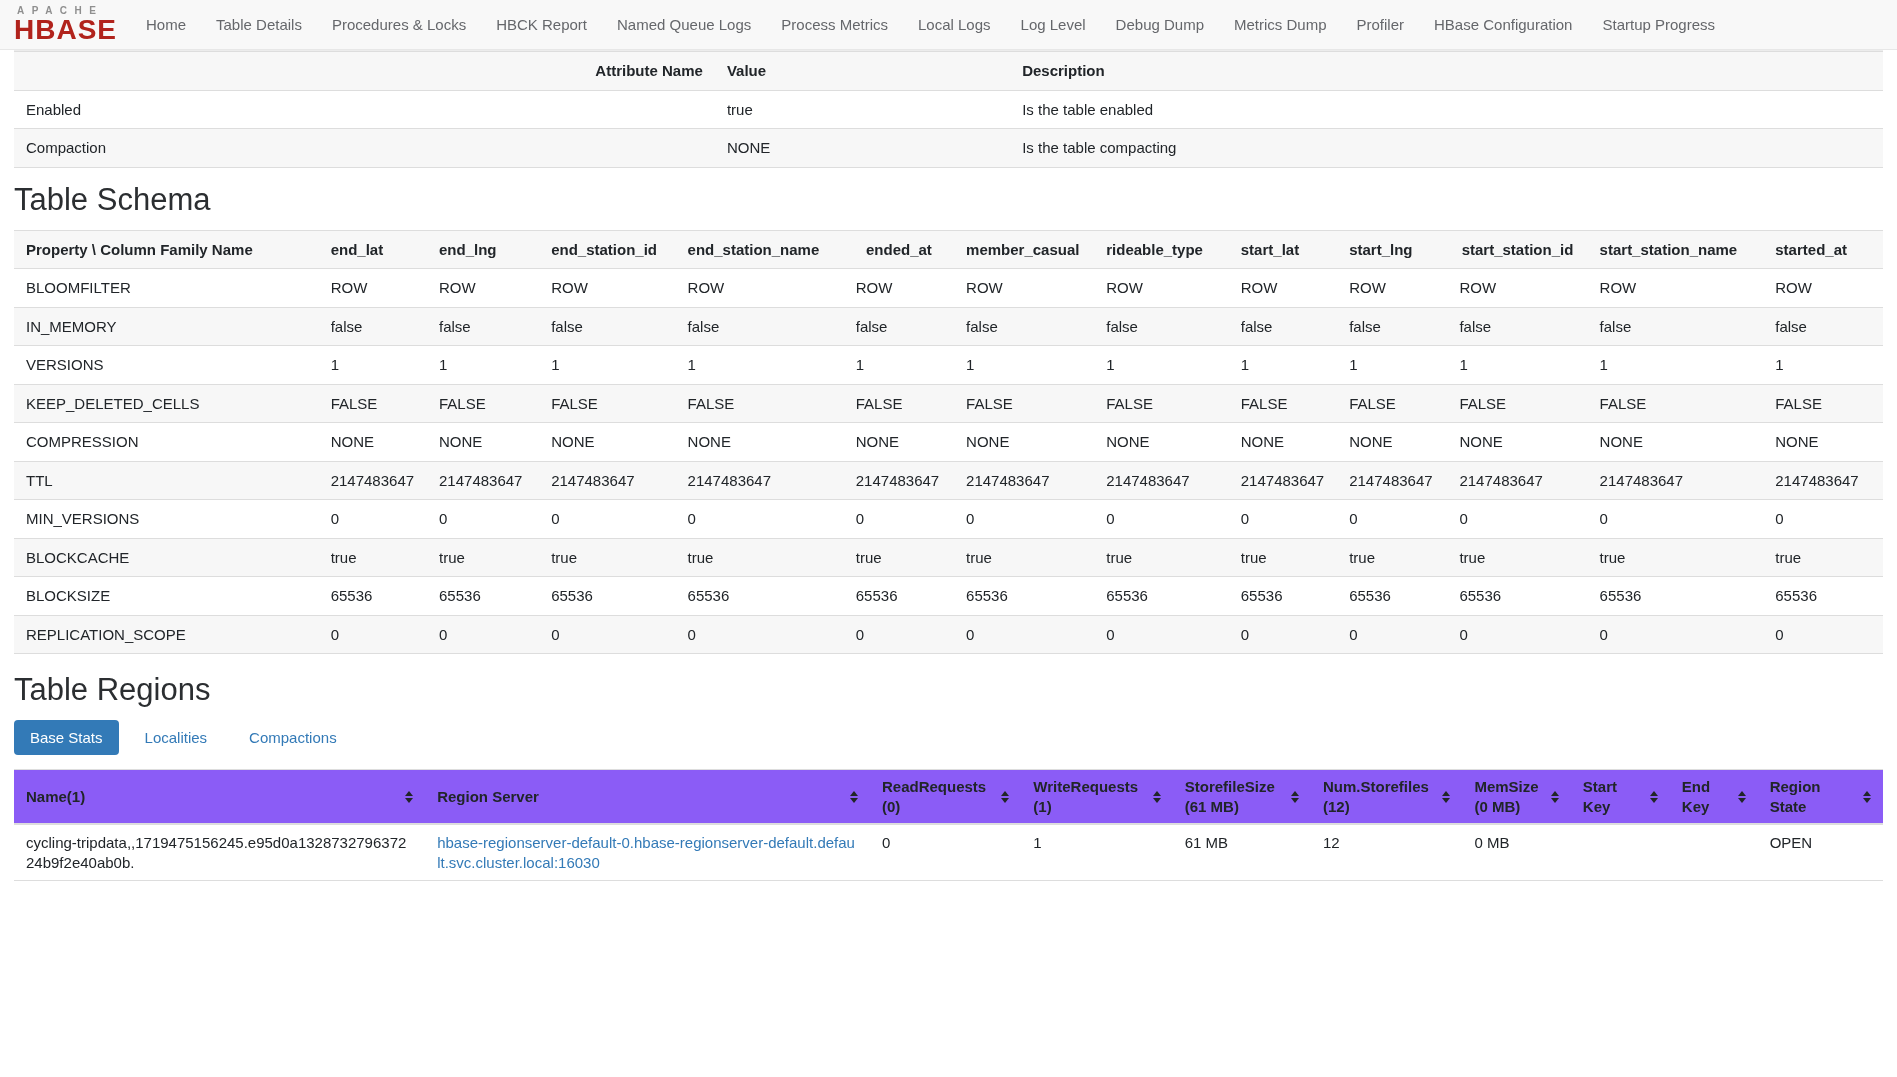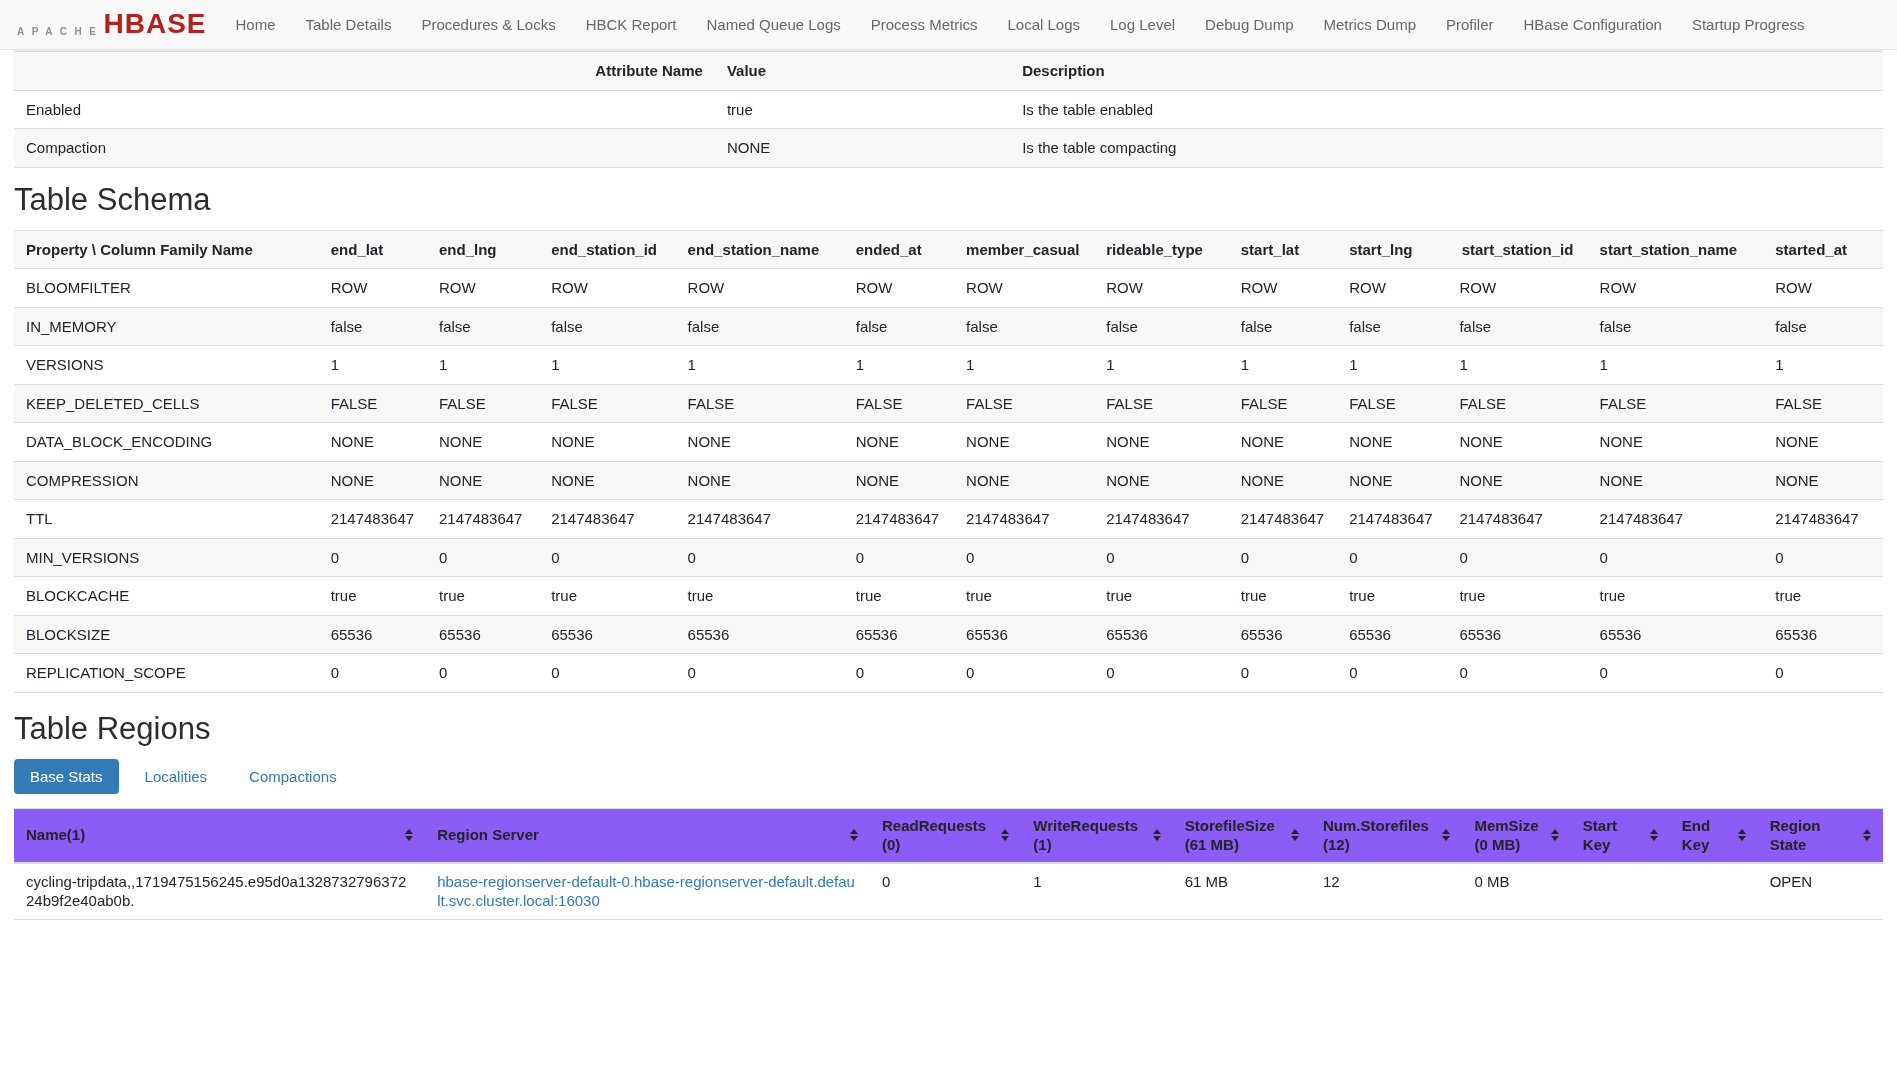--- a/index.html
+++ b/index.html
@@ -16,21 +16,21 @@
 
   
   .navbar {
     display: flex;
     align-items: center;
     height: 50px;
     background: #f8f8f8;
     border-bottom: 1px solid #e7e7e7;
     padding: 0 12px;
   }
-  .brand { display: flex; flex-direction: row; margin: 0 14px 0 2px; line-height: 1; align-items: flex-end; }
+  .brand { display: flex; flex-direction: column; margin: 0 14px 0 2px; line-height: 1; }
   .brand-top {
     font-size: 10px; font-weight: bold; letter-spacing: 7.5px;
     color: #8f8f8f; margin-left: 3px; margin-bottom: 1px;
   }
   .brand-bottom {
     font-size: 28px; font-weight: bold; color: #b1231c;
     letter-spacing: 1px; line-height: 0.95;
   }
   .nav-menu { display: flex; align-items: center; }
   .nav-link { color: #65676b; padding: 0 15px; font-size: 15px; white-space: nowrap; }
@@ -58,21 +58,21 @@
   
   .attributes-table th:nth-child(1) { width: 37.5%; text-align: right; }
   .attributes-table th:nth-child(2) { width: 15.8%; }
 
   
   .schema-table th:nth-child(1)  { width: 16.3%; }
   .schema-table th:nth-child(2)  { width: 5.8%; }
   .schema-table th:nth-child(3)  { width: 6.0%; }
   .schema-table th:nth-child(4)  { width: 7.3%; }
   .schema-table th:nth-child(5)  { width: 9.0%; }
-  .schema-table th:nth-child(6)  { width: 5.9%; }
+  .schema-table th:nth-child(6)  { width: 5.9%; text-align: center; }
   .schema-table th:nth-child(7)  { width: 7.5%; }
   .schema-table th:nth-child(8)  { width: 7.2%; }
   .schema-table th:nth-child(9)  { width: 5.8%; }
   .schema-table th:nth-child(10) { width: 5.9%; }
   .schema-table th:nth-child(11) { width: 7.5%; text-align: center; }
   .schema-table th:nth-child(12) { width: 9.4%; }
 
   
   .tabs { display: flex; align-items: center; margin: 12px 0 14px; }
   .tab {
@@ -225,35 +225,20 @@
           <td>FALSE</td>
           <td>FALSE</td>
           <td>FALSE</td>
           <td>FALSE</td>
           <td>FALSE</td>
           <td>FALSE</td>
           <td>FALSE</td>
           <td>FALSE</td>
         </tr>
         <tr>
-          <td>DATA_BLOCK_ENCODING</td>
-          <td>NONE</td>
-          <td>NONE</td>
-          <td>NONE</td>
-          <td>NONE</td>
-          <td>NONE</td>
-          <td>NONE</td>
-          <td>NONE</td>
-          <td>NONE</td>
-          <td>NONE</td>
-          <td>NONE</td>
-          <td>NONE</td>
-          <td>NONE</td>
-        </tr>
-        <tr>
           <td>COMPRESSION</td>
           <td>NONE</td>
           <td>NONE</td>
           <td>NONE</td>
           <td>NONE</td>
           <td>NONE</td>
           <td>NONE</td>
           <td>NONE</td>
           <td>NONE</td>
           <td>NONE</td>

